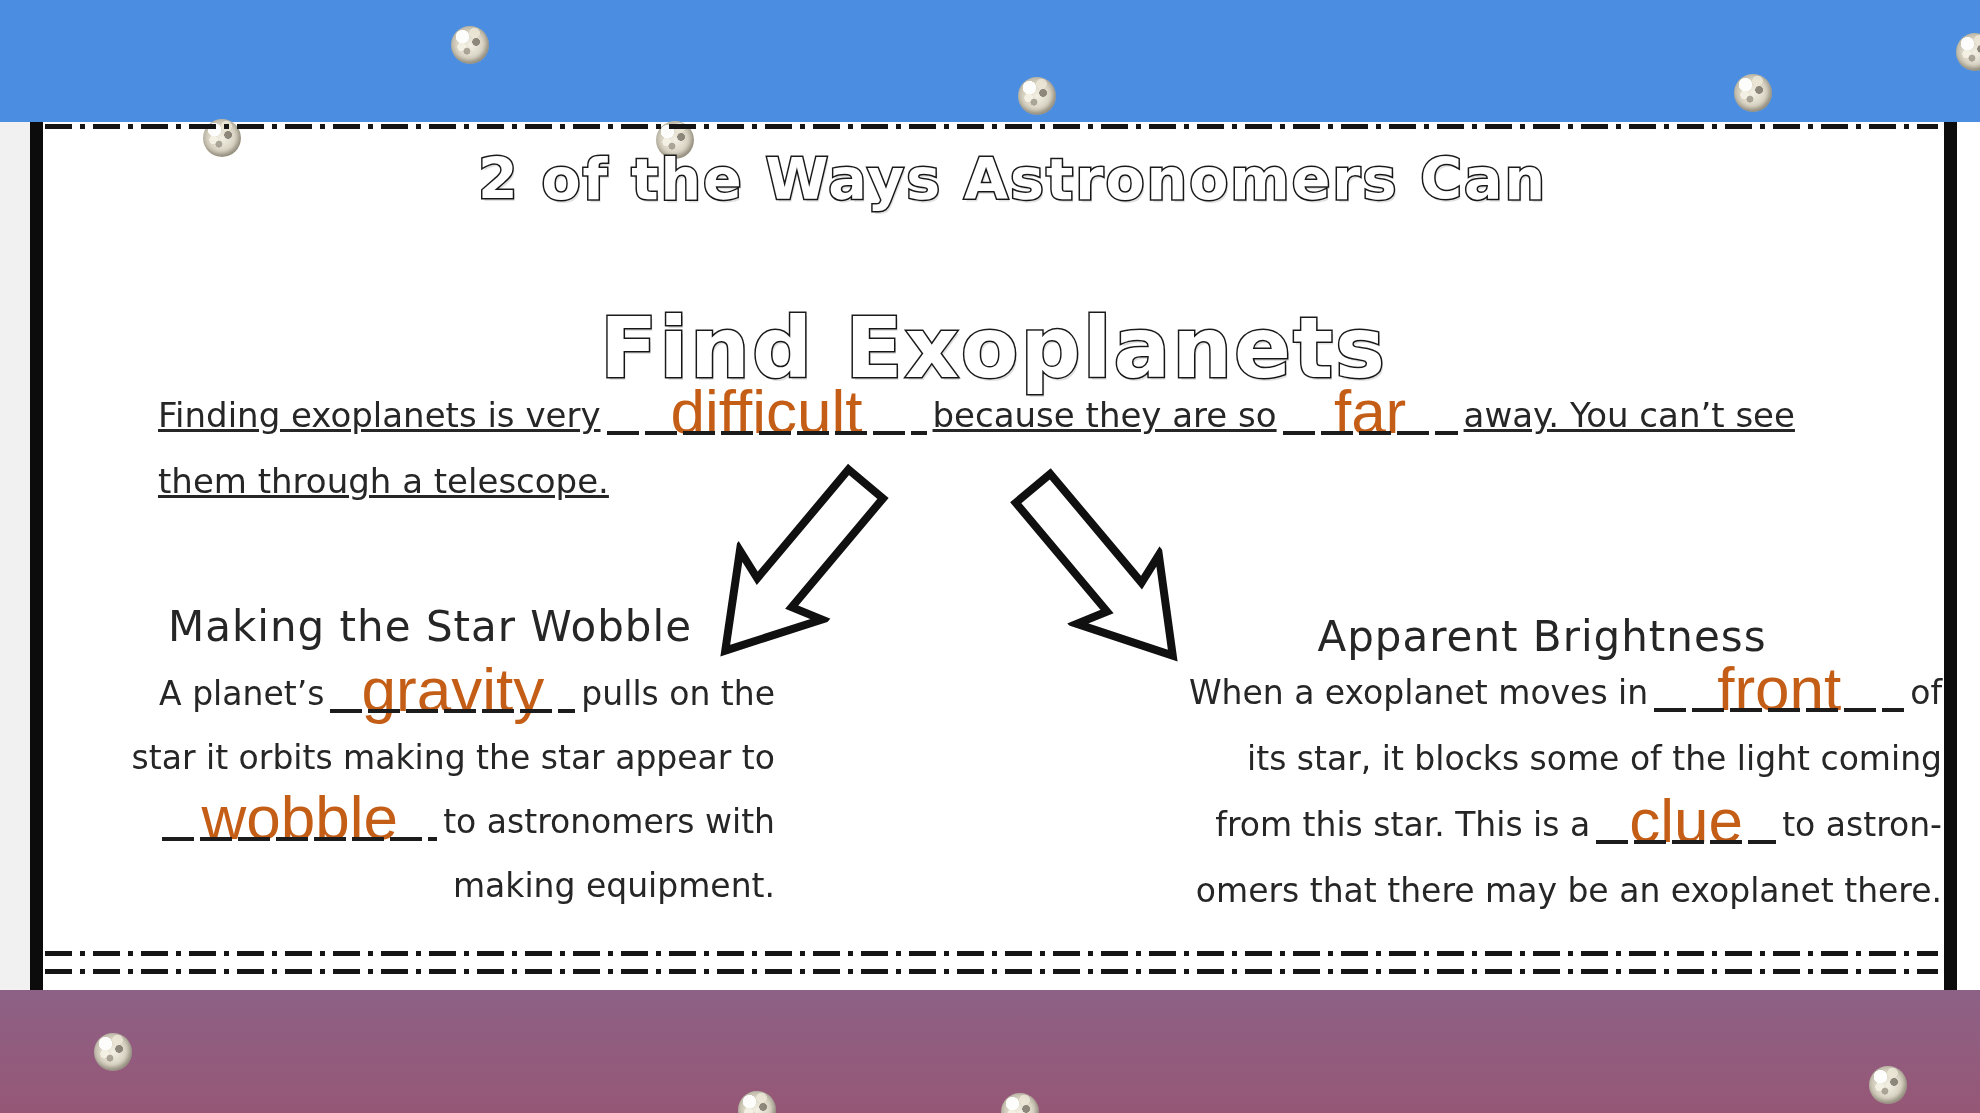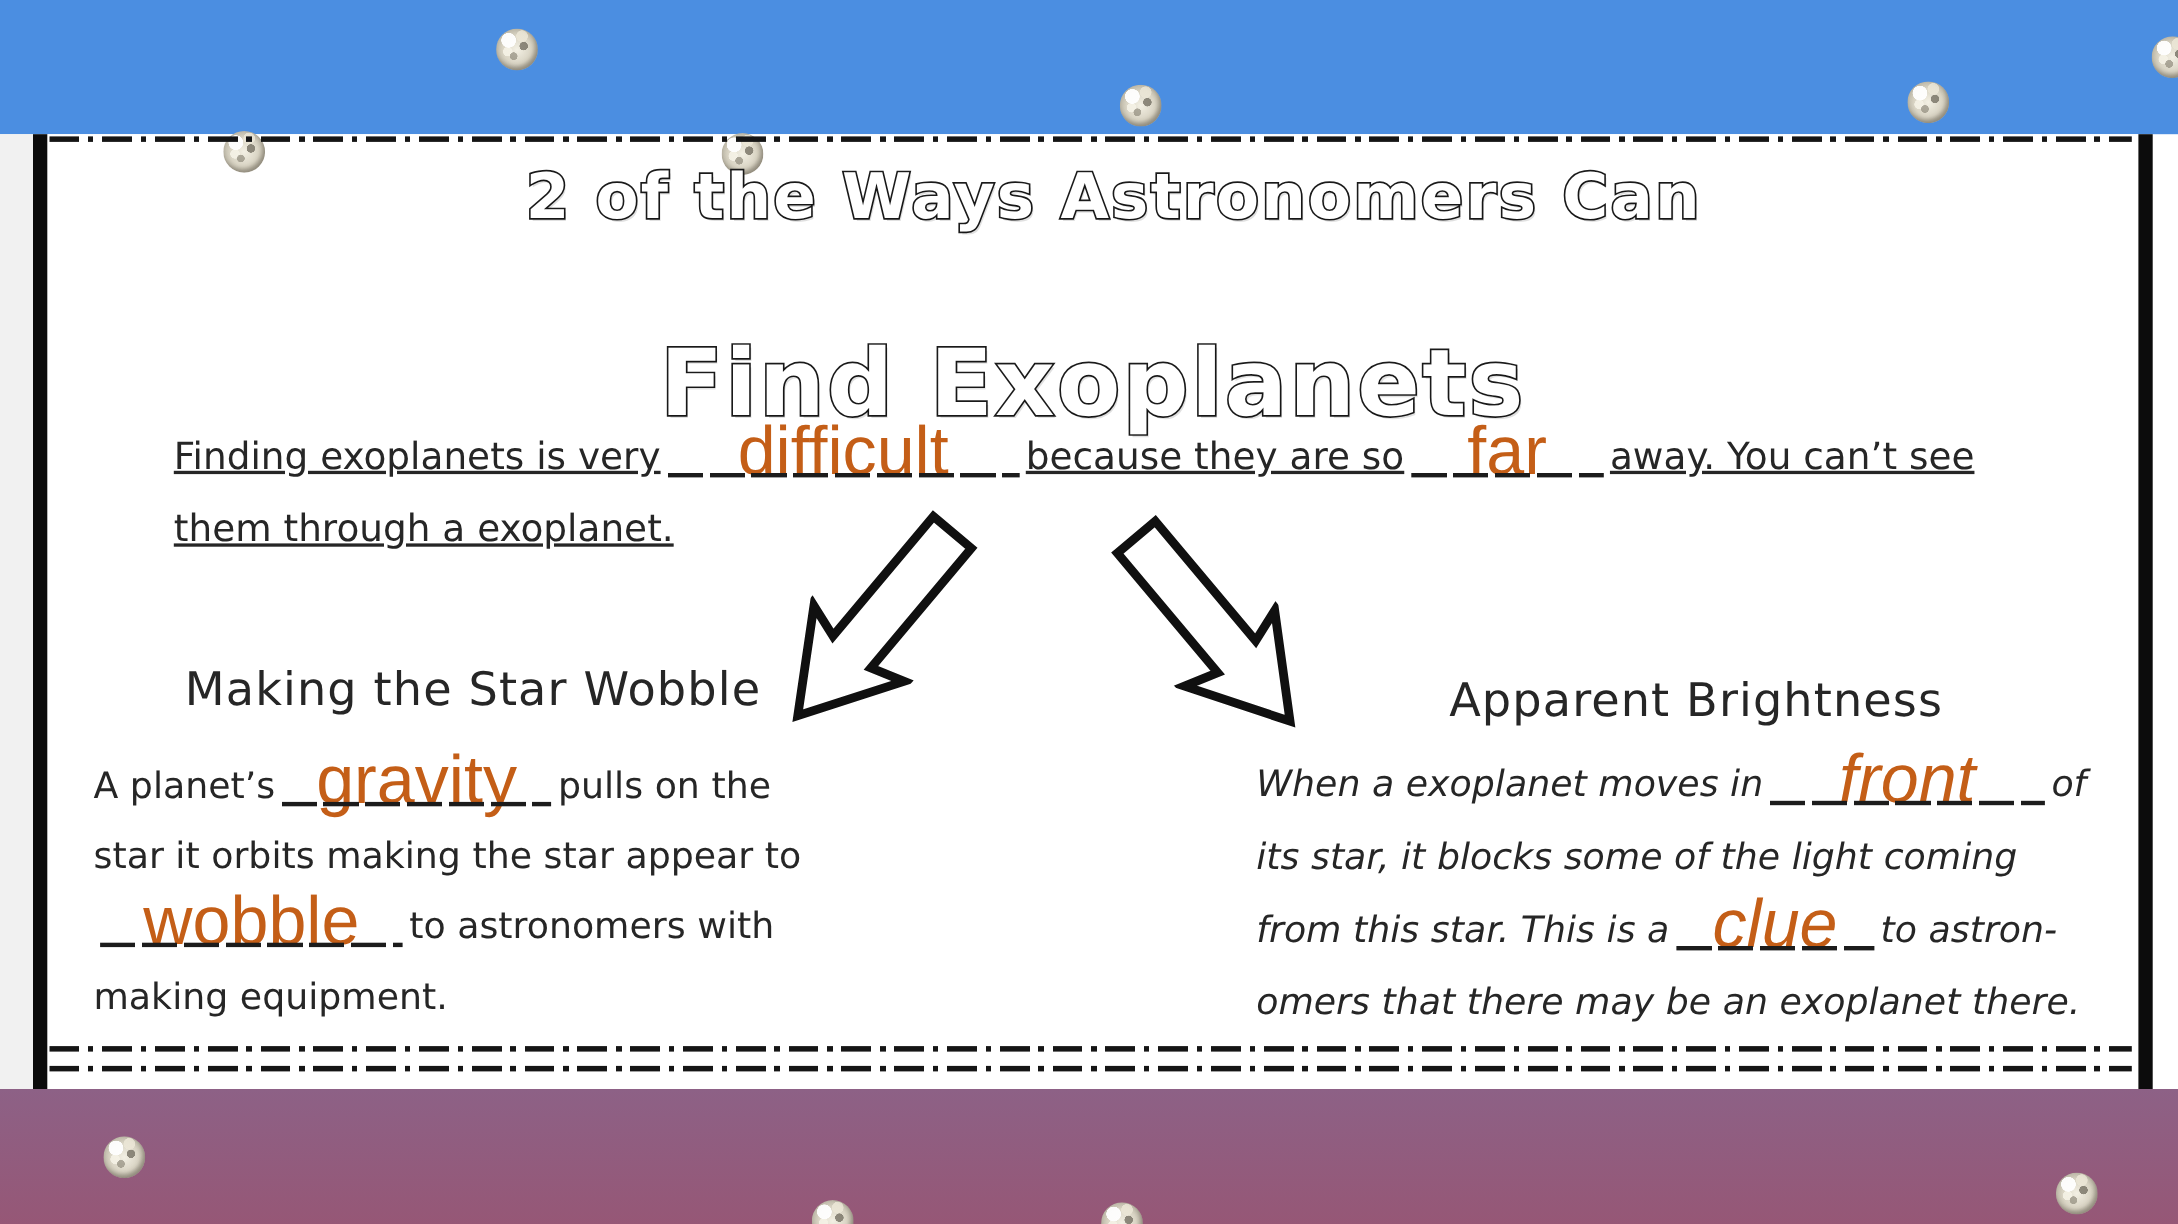--- a/index.html
+++ b/index.html
@@ -48,23 +48,23 @@
     text-shadow:2px 3px 0 rgba(0,0,0,.12);}
   .title-1{top:146px;font-size:57px;margin-left:19px;}
   .title-2{top:268px;font-size:84px;margin-top:31px;}
   
   .ws{position:absolute;z-index:4;}
   .line{white-space:nowrap;}
   .intro{left:158px;top:382px;width:1690px;font-size:34px;line-height:66px;text-align:left;text-decoration:underline;}
   .col-head{font-size:42px;text-align:center;letter-spacing:1px;}
   .head-wobble{left:85px;top:602px;width:690px;}
   .head-bright{left:1142px;top:612px;width:800px;}
-  .para{font-size:33px;text-align:left;margin-top:20px;}
+  .para{font-size:33px;text-align:right;}
   .para-wobble{left:85px;top:662px;width:690px;line-height:64px;}
-  .para-bright{left:1142px;top:660px;width:800px;line-height:66px;font-style:italic;}
+  .para-bright{left:1142px;top:660px;width:800px;line-height:66px;}
   
   .blank{display:inline-block;position:relative;height:36px;vertical-align:-8px;margin:0 6px;}
   .blank::after{content:"";position:absolute;left:0;right:0;bottom:0;height:4px;
     background:repeating-linear-gradient(90deg,var(--line-ink) 0 32px,transparent 32px 38px);}
   .answer{position:absolute;left:50%;bottom:-8px;transform:translateX(-50%);
     font-family:"Liberation Sans",sans-serif;font-size:62px;font-weight:400;
     line-height:1;color:var(--answer);white-space:nowrap;}
   .w320{width:320px;} .w175{width:175px;} .w245{width:245px;}
   .w275{width:275px;} .w250{width:250px;} .w180{width:180px;}
   
@@ -97,21 +97,21 @@
 
 <div class="cutline cut-top"></div>
 <div class="cutline cut-b1"></div>
 <div class="cutline cut-b2"></div>
 
 <div class="title-line title-1">2 of the Ways Astronomers Can</div>
 <div class="title-line title-2">Find Exoplanets</div>
 
 <div class="ws intro">
   <div class="line"><span>Finding exoplanets is very</span><span class="blank w320"><span class="answer">difficult</span></span><span>because they are so</span><span class="blank w175"><span class="answer">far</span></span><span>away. You can’t see</span></div>
-  <div class="line">them through a exoplanet.</div>
+  <div class="line">them through a telescope.</div>
 </div>
 
 <svg class="arrow arrow-left" viewBox="0 0 120 235">
   <polygon points="38,8 83,8 83,150 114,140 60,226 7,140 38,150" fill="#ffffff" stroke="#101010" stroke-width="8" stroke-linejoin="miter"></polygon>
 </svg>
 <svg class="arrow arrow-right" viewBox="0 0 120 235">
   <polygon points="38,8 83,8 83,150 114,140 60,226 7,140 38,150" fill="#ffffff" stroke="#101010" stroke-width="8" stroke-linejoin="miter"></polygon>
 </svg>
 
 <div class="ws col-head head-wobble">Making the Star Wobble</div>

